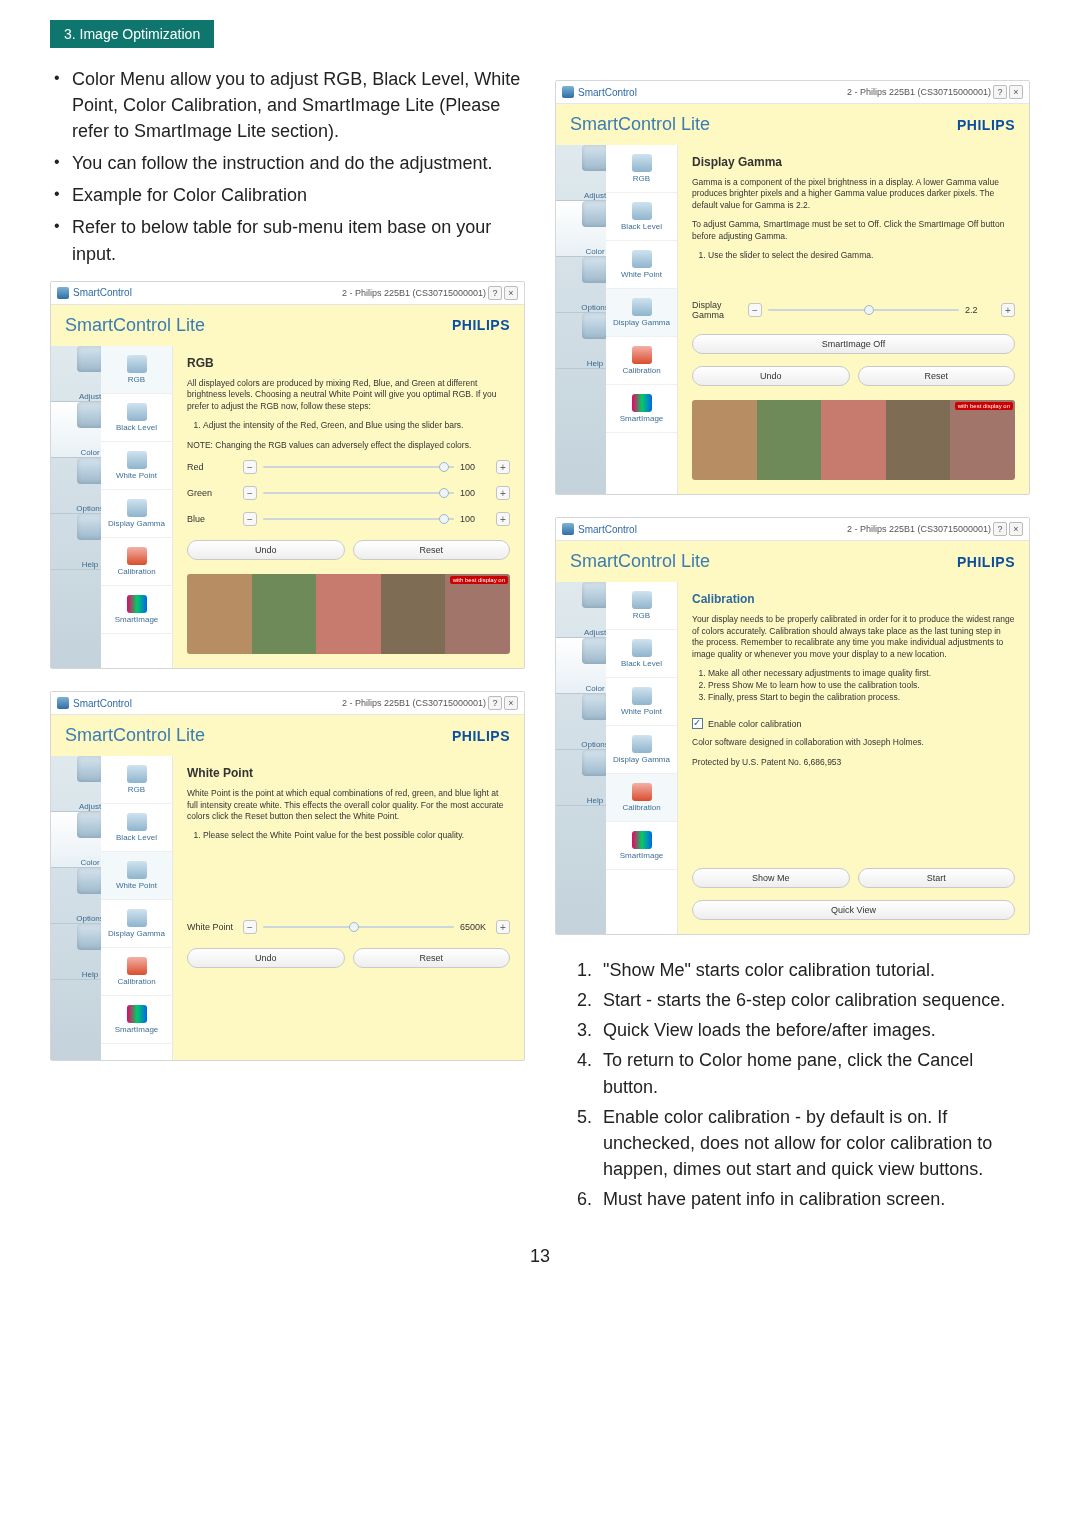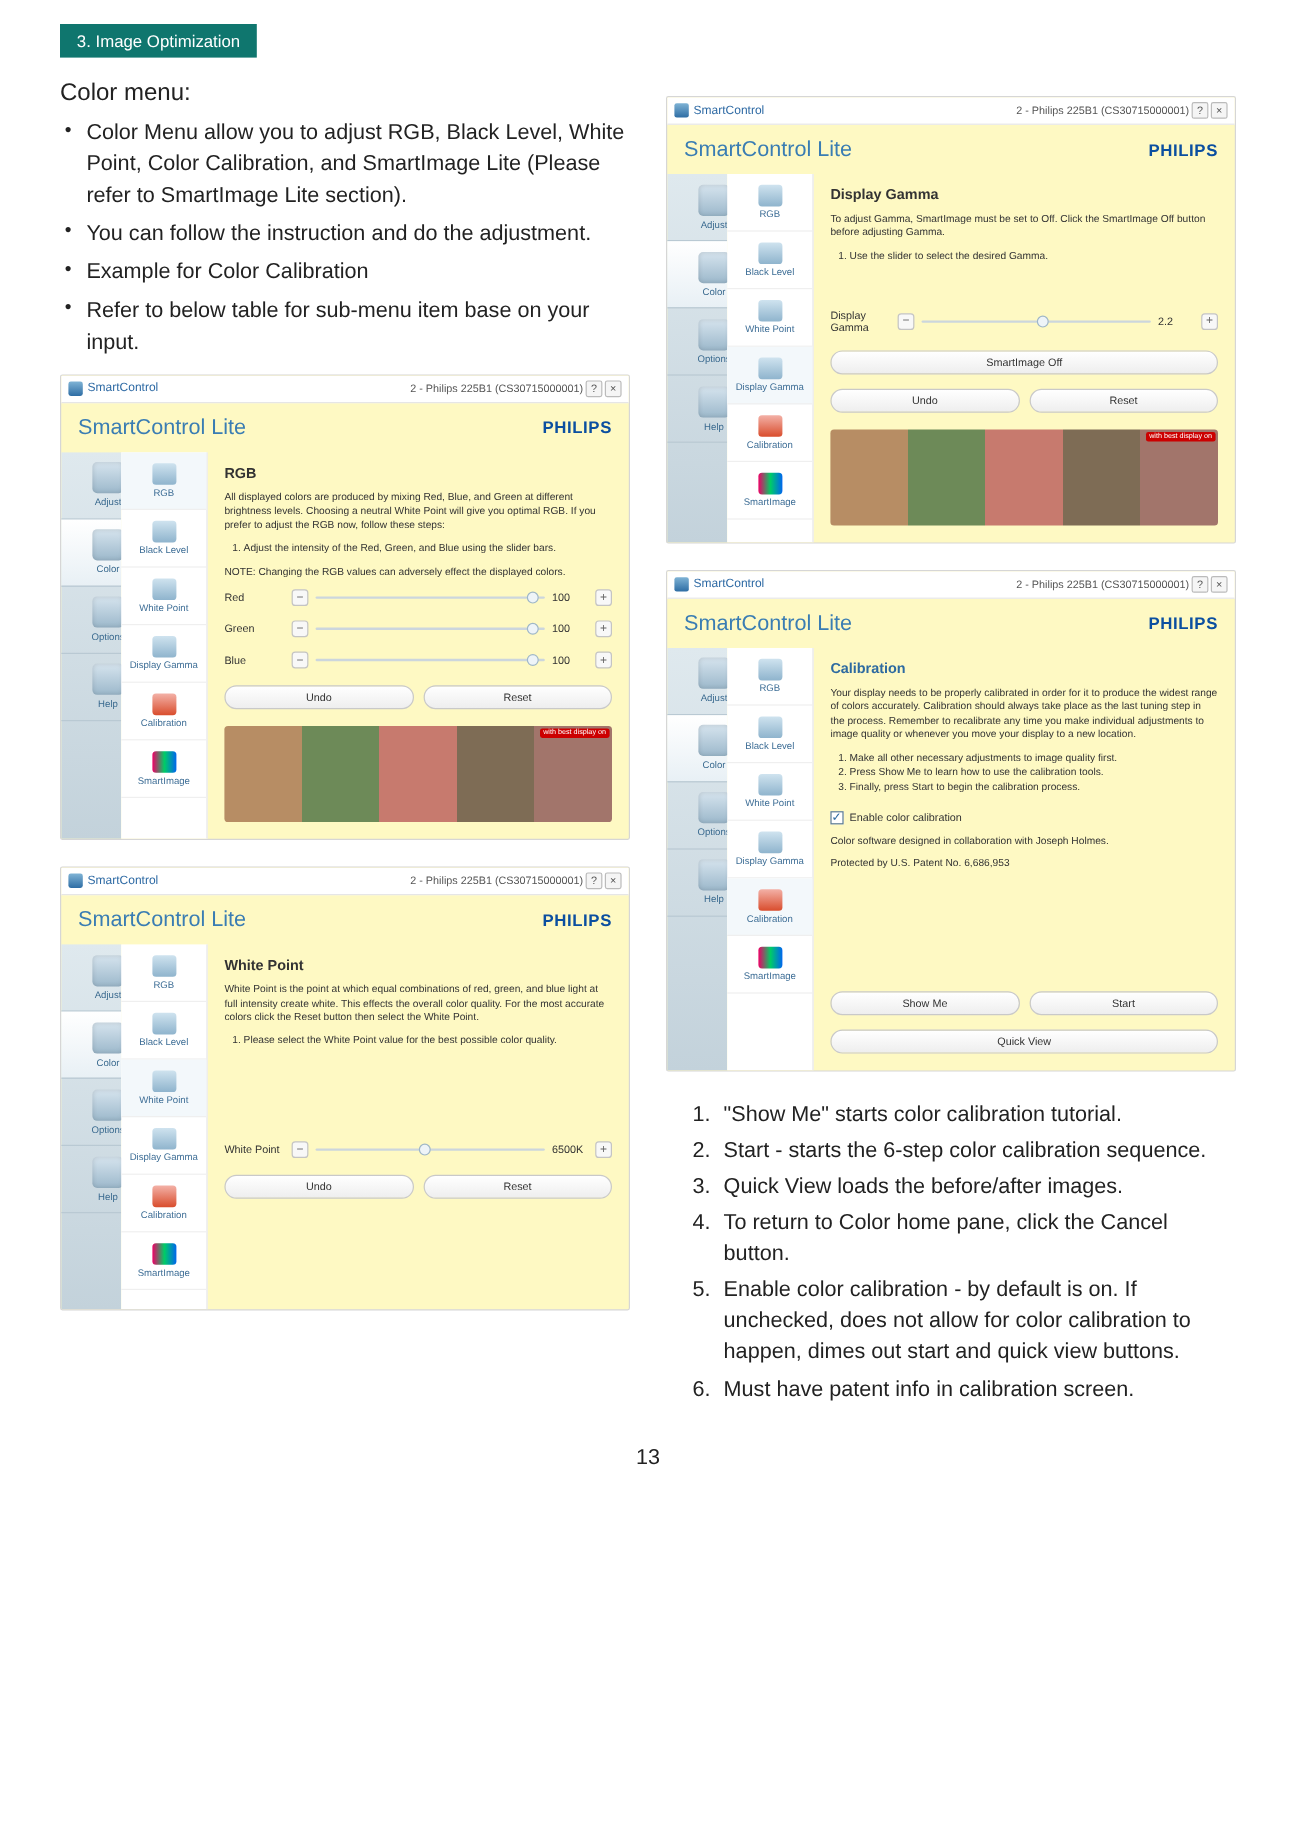--- a/index.html
+++ b/index.html
@@ -19,21 +19,21 @@
 .shot-topbar-left { display: flex; align-items: center; gap: 4px; }
 .icon-box { width: 12px; height: 12px; background: linear-gradient(#7fb3d5,#2e6da4); border-radius: 2px; }
 .shot-topbar-title { color: #2e6aa4; font-size: 10px; }
 .shot-topbar-right { display: flex; align-items: center; gap: 2px; font-size: 9px; color: #555; }
 .win-btn { width: 14px; height: 14px; border: 1px solid #bbb; border-radius: 2px; display: flex; align-items: center; justify-content: center; font-size: 9px; background: #f5f5f5; }
 .shot-header { display: flex; align-items: center; justify-content: space-between; padding: 10px 14px 10px 14px; gap: 48px; }
 .brand-app { color: #3a7db3; font-size: 18px; }
 .brand-logo { color: #0b4fa0; font-weight: 800; font-size: 14px; letter-spacing: 0.5px; }
 .shot-body { display: flex; min-height: 300px; }
 .side { width: 50px; background: linear-gradient(#dfe9ee,#c3d2db); display: flex; flex-direction: column; }
-.side-item { flex: 0 0 56px; display: flex; flex-direction: column; align-items: center; justify-content: center; gap: 3px; color: #3a6a8f; font-size: 8px; border-bottom: 1px solid #b9c9d3; padding-left: 28px; }
+.side-item { flex: 0 0 56px; display: flex; flex-direction: column; align-items: center; justify-content: space-between; gap: 3px; color: #3a6a8f; font-size: 8px; border-bottom: 1px solid #b9c9d3; padding-left: 28px; }
 .side-item.active { background: linear-gradient(#fff,#e8f0f5); }
 .side-ico { width: 26px; height: 26px; border-radius: 4px; background: linear-gradient(#d6e4ee,#9cb8cb); box-shadow: inset 0 0 4px rgba(0,0,0,.15); }
 .subnav { width: 72px; background: #fff; display: flex; flex-direction: column; border-right: 1px solid #e7e7e7; }
 .sub-item { flex: 0 0 48px; display: flex; flex-direction: column; align-items: center; justify-content: center; gap: 2px; font-size: 8px; color: #3e6e96; border-bottom: 1px solid #efefef; }
 .sub-item.active { background: #f3f8fb; }
 .sub-ico { width: 20px; height: 18px; border-radius: 3px; background: linear-gradient(#cfe3ef,#8fb4cd); }
 .sub-ico.red { background: linear-gradient(#f3b1a7,#d94d2d); }
 .sub-ico.multi { background: linear-gradient(90deg,#e06,#0c6,#06e); }
 .content { flex: 1; padding: 10px 14px 14px; font-size: 9px; color: #333; display: flex; flex-direction: column; gap: 8px; }
 .content h4 { font-size: 12px; font-weight: 700; }
@@ -61,21 +61,20 @@
 </style>
 </head>
 <body>
 
 <div class="page">
   <div class="breadcrumb-bar">3. Image Optimization</div>
 
   <div class="two-col">
 
     <div class="col">
-      <h3 class="col-heading">Color menu:</h3>
       <ul class="bullets">
         <li>Color Menu allow you to adjust RGB, Black Level, White Point, Color Calibration, and SmartImage Lite (Please refer to SmartImage Lite section).</li>
         <li>You can follow the instruction and do the adjustment.</li>
         <li>Example for Color Calibration</li>
         <li>Refer to below table for sub-menu item base on your input.</li>
       </ul>
 
       <div class="shot">
         <div class="shot-topbar">
           <div class="shot-topbar-left">
@@ -327,20 +326,21 @@
                 <div class="sub-ico red"></div>
                 <span>Calibration</span>
               </div>
             <div class="sub-item">
                 <div class="sub-ico multi"></div>
                 <span>SmartImage</span>
               </div>
           </div>
           <div class="content">
             <h4>Display Gamma</h4>
+            <div class="desc">Gamma is a component of the pixel brightness in a display. A lower Gamma value produces brighter pixels and a higher Gamma value produces darker pixels. The default value for Gamma is 2.2.</div>
             <div class="desc">To adjust Gamma, SmartImage must be set to Off. Click the SmartImage Off button before adjusting Gamma.</div>
             <ol class="step-ol">
                 <li>Use the slider to select the desired Gamma.</li>
               </ol>
             <div style="height:20px"></div>
             <div class="slider-row">
                 <span class="slabel">Display Gamma</span>
                 <div class="slider-end-dec">−</div>
                 <div class="slider">
                   <div class="slider-knob" style="left:50%"></div>

